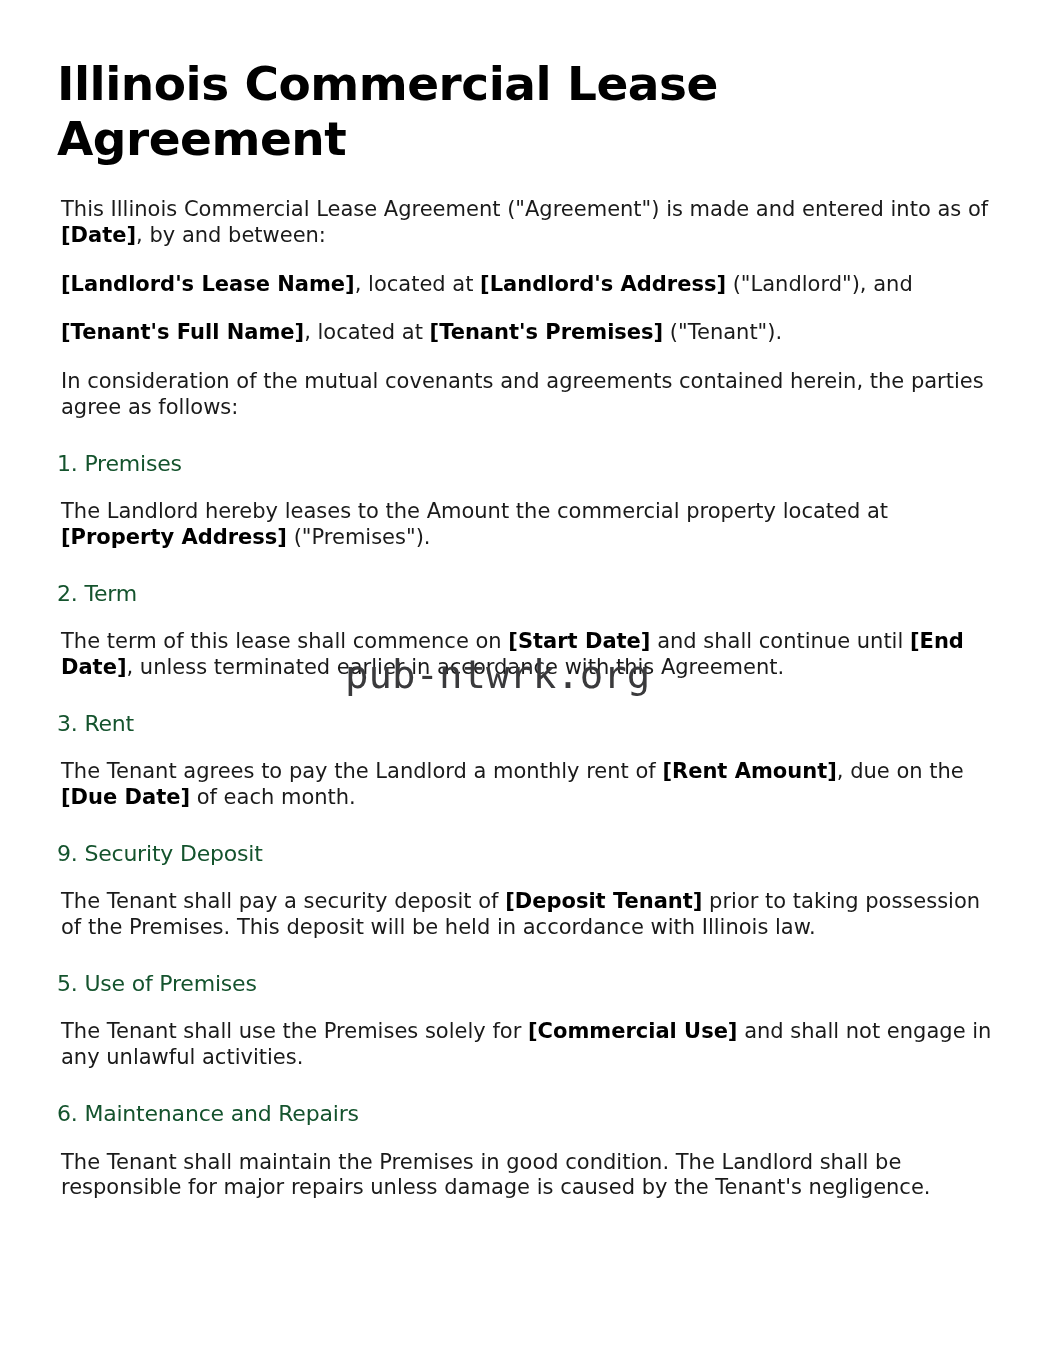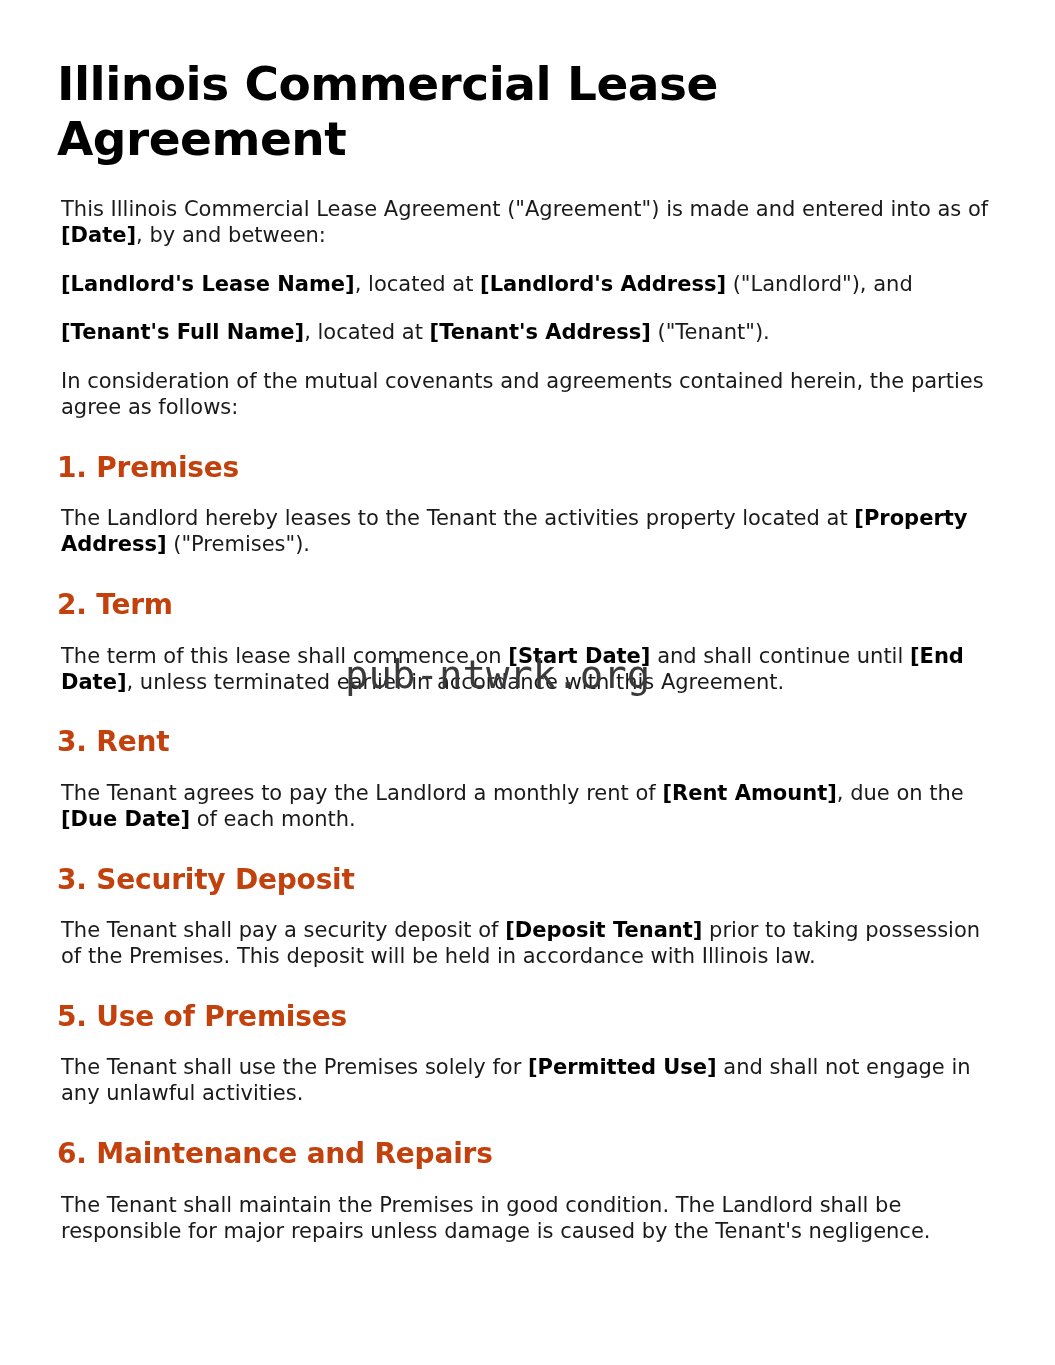--- a/index.html
+++ b/index.html
@@ -43,25 +43,25 @@
     color: #1a1a1a;
     max-width: 940px;
   }
 
   .para b {
     font-weight: bold;
     color: #000000;
   }
 
   .section-heading {
-    font-size: 28px;
-    font-weight: bold;
+    font-size: 22px;
+    font-weight: normal;
     line-height: 1.2;
     margin: 34px 0 22px 0;
-    color: #c2410c;
+    color: #14532d;
     letter-spacing: -0.2px;
   }
 
   .section-heading:first-of-type {
     margin-top: 30px;
   }
 
   
   .section-block {
     position: relative;
@@ -86,47 +86,47 @@
 <body>
 
 <div class="page">
 
   <h1 class="doc-title">Illinois Commercial Lease Agreement</h1>
 
   <p class="para"><span>This Illinois Commercial Lease Agreement ("Agreement") is made and entered into as of </span><b>[Date]</b><span>, by and between:</span></p>
 
   <p class="para"><b>[Landlord's Lease Name]</b><span>, located at </span><b>[Landlord's Address]</b><span> ("Landlord"), and</span></p>
 
-  <p class="para"><b>[Tenant's Full Name]</b><span>, located at </span><b>[Tenant's Address]</b><span> ("Tenant").</span></p>
+  <p class="para"><b>[Tenant's Full Name]</b><span>, located at </span><b>[Tenant's Premises]</b><span> ("Tenant").</span></p>
 
   <p class="para">In consideration of the mutual covenants and agreements contained herein, the parties agree as follows:</p>
 
   <div class="section-block">
     <h2 class="section-heading">1. Premises</h2>
-    <p class="para"><span>The Landlord hereby leases to the Tenant the activities property located at </span><b>[Property Address]</b><span> ("Premises").</span></p>
+    <p class="para"><span>The Landlord hereby leases to the Amount the commercial property located at </span><b>[Property Address]</b><span> ("Premises").</span></p>
   </div>
 
   <div class="section-block">
     <h2 class="section-heading">2. Term</h2>
     <p class="para"><span>The term of this lease shall commence on </span><b>[Start Date]</b><span> and shall continue until </span><b>[End Date]</b><span>, unless terminated earlier in accordance with this Agreement.</span></p>
   </div>
 
   <div class="section-block">
     <h2 class="section-heading">3. Rent</h2>
     <p class="para"><span>The Tenant agrees to pay the Landlord a monthly rent of </span><b>[Rent Amount]</b><span>, due on the </span><b>[Due Date]</b><span> of each month.</span></p>
   </div>
 
   <div class="section-block">
-    <h2 class="section-heading">3. Security Deposit</h2>
+    <h2 class="section-heading">9. Security Deposit</h2>
     <p class="para"><span>The Tenant shall pay a security deposit of </span><b>[Deposit Tenant]</b><span> prior to taking possession of the Premises. This deposit will be held in accordance with Illinois law.</span></p>
   </div>
 
   <div class="section-block">
     <h2 class="section-heading">5. Use of Premises</h2>
-    <p class="para"><span>The Tenant shall use the Premises solely for </span><b>[Permitted Use]</b><span> and shall not engage in any unlawful activities.</span></p>
+    <p class="para"><span>The Tenant shall use the Premises solely for </span><b>[Commercial Use]</b><span> and shall not engage in any unlawful activities.</span></p>
   </div>
 
   <div class="section-block">
     <h2 class="section-heading">6. Maintenance and Repairs</h2>
     <p class="para">The Tenant shall maintain the Premises in good condition. The Landlord shall be responsible for major repairs unless damage is caused by the Tenant's negligence.</p>
   </div>
 
 
   <div class="watermark">pub-ntwrk.org</div>
 

